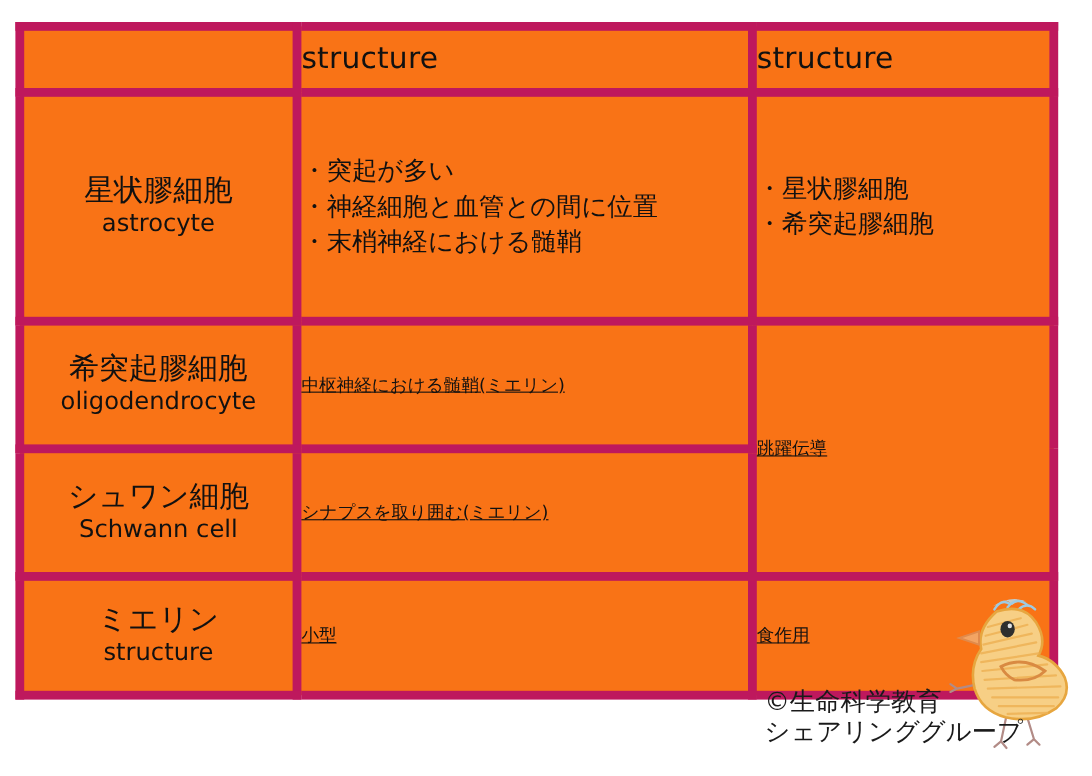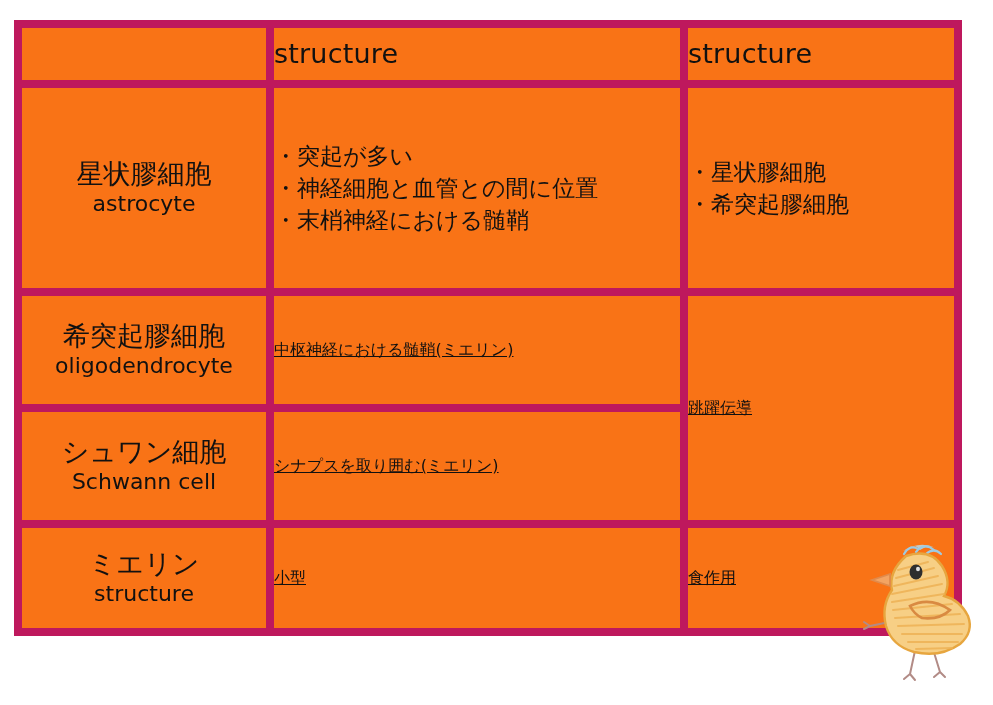--- a/index.html
+++ b/index.html
@@ -208,13 +208,15 @@
         <path d="M68 115 L104 114"></path>
     </g>
     <path d="M62 72 Q82 62 102 76 Q92 86 74 84 Q66 80 62 72 Z" fill="none" stroke="#d98a42" stroke-width="2.6"></path>
     <path d="M42 40 L24 46 L42 52 Z" fill="#f3a463" stroke="#e08a4c" stroke-width="1.8"></path>
     <ellipse cx="68" cy="38" rx="6.5" ry="7.5" fill="#2e2e2e"></ellipse>
     <ellipse cx="70" cy="35" rx="2" ry="2.2" fill="#ffffff" opacity="0.85"></ellipse>
   </svg>
 </div>
 
 <div id="credit">
+  <span class="cline">©生命科学教育</span>
+  <span class="cline">シェアリンググループ</span>
 </div>
 
 </body></html>

